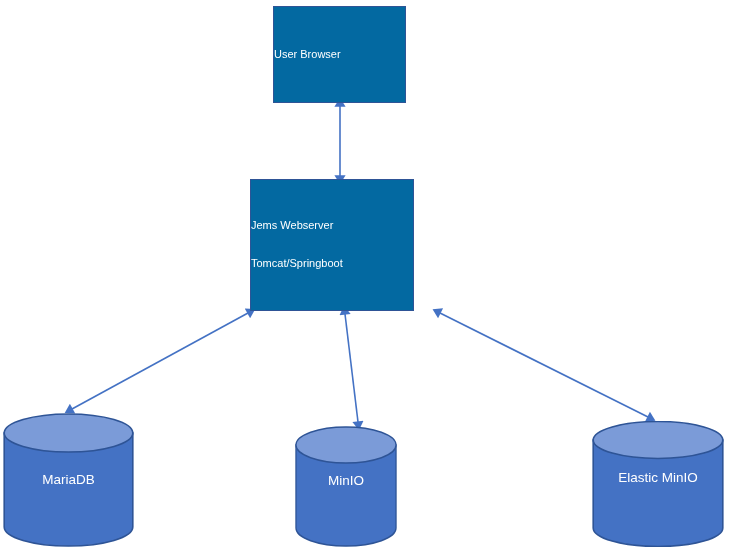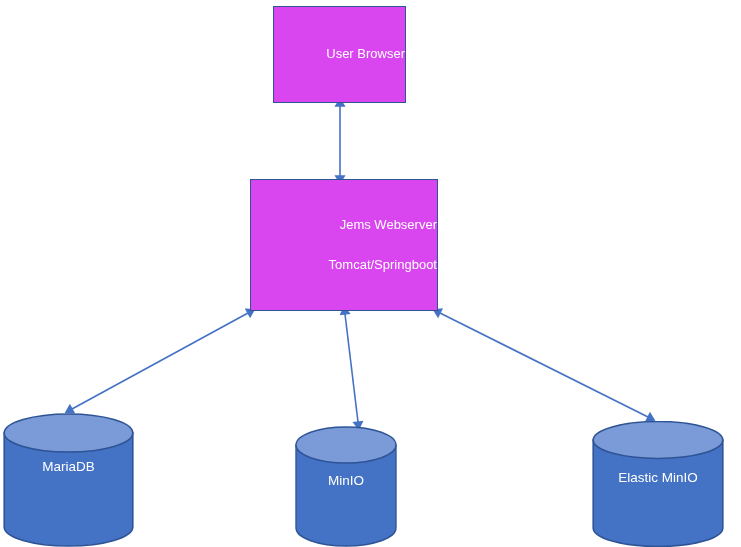--- a/index.html
+++ b/index.html
@@ -22,28 +22,28 @@
     position: absolute;
     left: 0;
     top: 0;
     width: 741px;
     height: 547px;
     pointer-events: none;
   }
   .node-box {
     position: absolute;
     box-sizing: border-box;
-    background: #d946ef;
+    background: #0369a1;
     border: 1.5px solid #2E5496;
     display: flex;
     flex-direction: column;
-    align-items: flex-end;
+    align-items: flex-start;
     justify-content: center;
     color: #ffffff;
-    font-size: 13px;
+    font-size: 11px;
     line-height: 1.25;
     text-align: center;
   }
   .node-box .box-line + .box-line {
     margin-top: 24px;
   }
   .node-cyl {
     position: absolute;
     box-sizing: border-box;
   }
@@ -85,31 +85,31 @@
 
     <line x1="345" y1="314" x2="358" y2="422" stroke="#4472C4" stroke-width="1.6" marker-start="url(#ah-start)" marker-end="url(#ah-end)"></line>
 
     <line x1="440" y1="313" x2="648" y2="417" stroke="#4472C4" stroke-width="1.6" marker-start="url(#ah-start)" marker-end="url(#ah-end)"></line>
   </svg>
 
   <div class="node-box" style="left:273px; top:6px; width:133px; height:97px;">
     <div class="box-line">User Browser</div>
   </div>
 
-  <div class="node-box" style="left:250px; top:179px; width:188px; height:132px;padding-left:27px;">
+  <div class="node-box" style="left:250px; top:179px; width:164px; height:132px;">
     <div class="box-line">Jems Webserver</div>
     <div class="box-line">Tomcat/Springboot</div>
   </div>
 
   <div class="node-cyl" style="left:3px; top:413px; width:131px; height:134px;">
     <svg class="cyl-svg" viewBox="0 0 131 134" preserveAspectRatio="none" xmlns="http://www.w3.org/2000/svg">
       <path d="M1.2,20 L1.2,114 A64.3,19 0 0 0 129.8,114 L129.8,20 Z" fill="#4472C4" stroke="#2E5496" stroke-width="1.6"></path>
       <ellipse cx="65.5" cy="20" rx="64.3" ry="19" fill="#7B9BD8" stroke="#2E5496" stroke-width="1.6"></ellipse>
     </svg>
-    <div class="cyl-label" style="top:46px;">MariaDB</div>
+    <div class="cyl-label" style="top:59px;">MariaDB</div>
   </div>
 
   <div class="node-cyl" style="left:295px; top:426px; width:102px; height:121px;">
     <svg class="cyl-svg" viewBox="0 0 126 121" preserveAspectRatio="none" xmlns="http://www.w3.org/2000/svg">
       <path d="M1.2,19 L1.2,102 A61.8,18 0 0 0 124.8,102 L124.8,19 Z" fill="#4472C4" stroke="#2E5496" stroke-width="1.6"></path>
       <ellipse cx="63" cy="19" rx="61.8" ry="18" fill="#7B9BD8" stroke="#2E5496" stroke-width="1.6"></ellipse>
     </svg>
     <div class="cyl-label" style="top:47px;">MinIO</div>
   </div>
 

